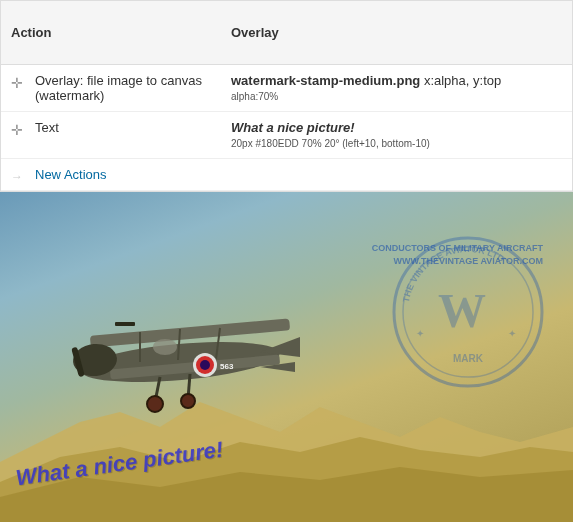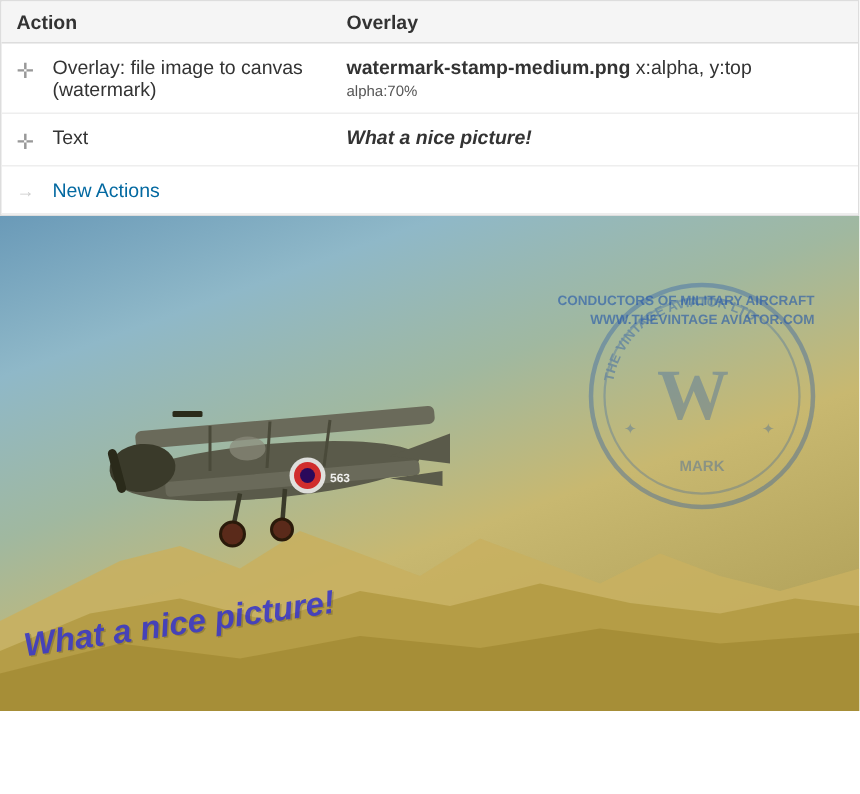--- a/index.html
+++ b/index.html
@@ -13,21 +13,21 @@
 
     .table-container {
       border: 1px solid #ddd;
       margin: 0;
     }
 
     .table-header {
       display: flex;
       background: #f5f5f5;
       border-bottom: 1px solid #ddd;
-      padding: 6px 10px;
+      padding: 24px 10px;
     }
 
     .col-action {
       width: 220px;
       font-weight: bold;
     }
 
     .col-settings {
       flex: 1;
       font-weight: bold;
@@ -182,20 +182,21 @@
       <span class="settings-sub">alpha:70%</span>
     </div>
   </div>
 
   <div class="table-row">
     <div class="row-icon">✛</div>
     <div class="row-action">Text</div>
     <div class="row-settings">
       <span class="settings-text-italic">What a nice picture!</span>
       <br>
+      <span class="settings-sub">20px #180EDD 70% 20° (left+10, bottom-10)</span>
     </div>
   </div>
 
   <div class="new-actions-row">
     <div class="new-actions-arrow">→</div>
     <a class="new-actions-link">New Actions</a>
   </div>
 </div>
 
 <div class="image-preview">

